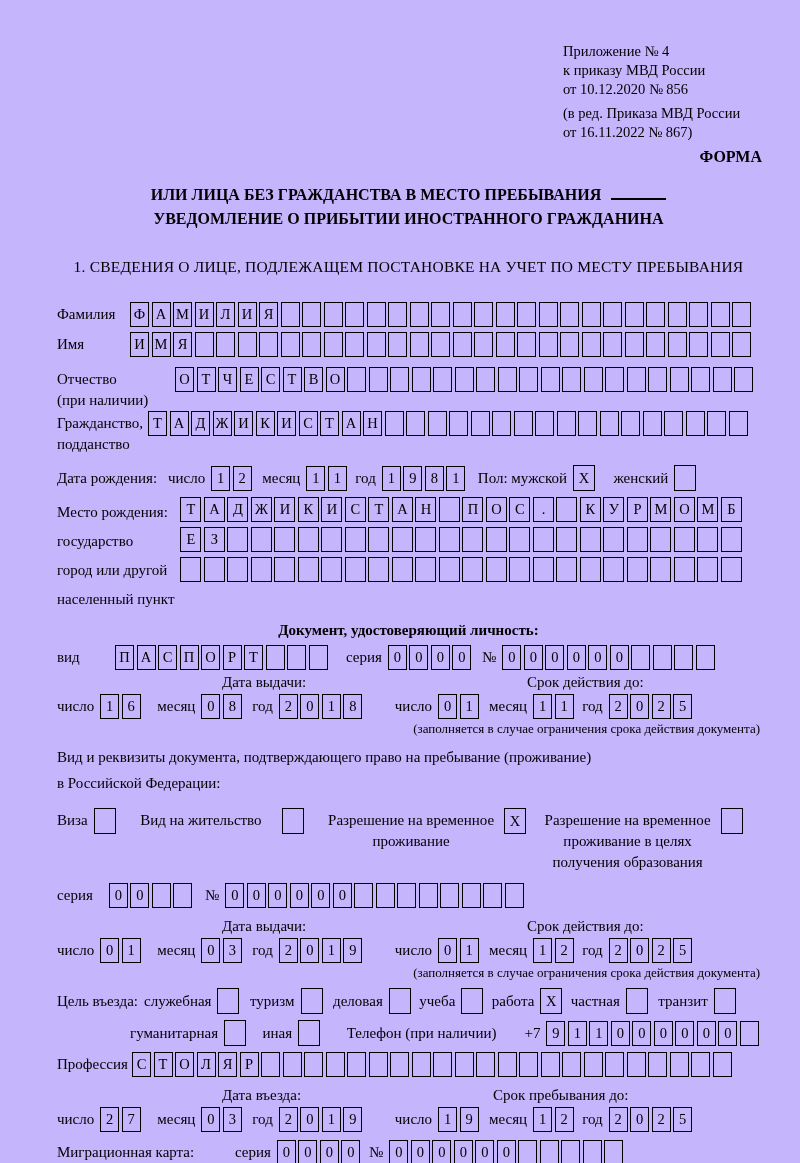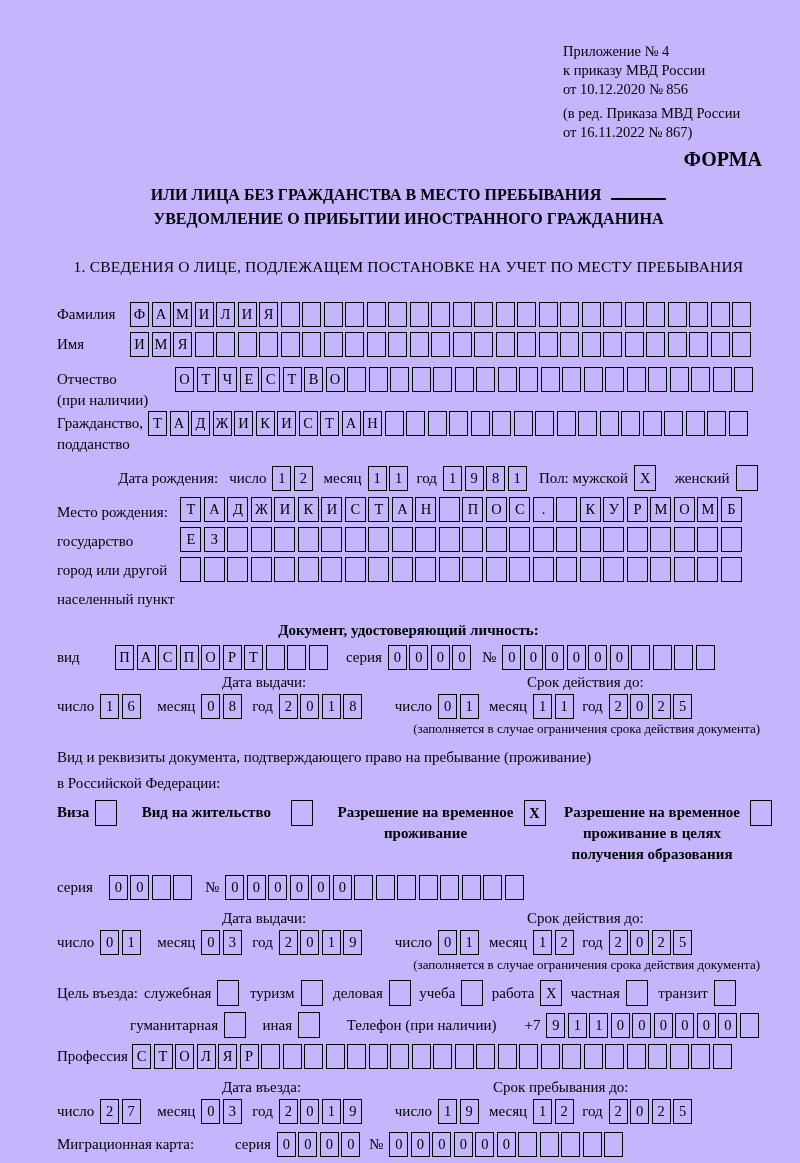--- a/index.html
+++ b/index.html
@@ -9,21 +9,21 @@
     width: 800px; height: 1163px;
     background: #c4b5fd; color: #000;
     font-family: "Liberation Serif", "DejaVu Serif", serif;
     font-size: 15px;
     padding: 40px 40px 0 57px;
     overflow: hidden;
   }
   .pre { white-space: pre-line; }
   .docref { position: absolute; left: 563px; top: 42px; font-size: 14.5px; line-height: 19px; }
   .docref .gap { margin-top: 5px; }
-  .forma { position: absolute; right: 38px; top: 148px; font-weight: bold; font-size: 20px; }
+  .forma { position: absolute; right: 38px; top: 148px; font-weight: bold; font-size: 16px; }
   .title { margin-top: 143px; text-align: center; font-weight: bold; font-size: 16px; line-height: 24px; }
   .blank { display: inline-block; width: 55px; border-bottom: 2px solid #000; margin-left: 10px; }
   .sec1 { margin-top: 27px; text-align: center; font-weight: normal; font-size: 15.5px; letter-spacing: 0.2px; }
 
   .row { display: flex; align-items: center; }
   .row > * { flex: none; }
   .top { align-items: flex-start; }
   .cells { display: flex; }
   .cell {
     display: flex; align-items: center; justify-content: center;
@@ -36,35 +36,35 @@
   .cb .cell { width: 22px; height: 26px; }
 
   .lbl { padding-right: 6px; }
   .w73 { width: 73px; } .w75 { width: 75px; } .w91 { width: 91px; }
   .w110 { width: 111px; } .w118 { width: 118px; } .w128 { width: 128px; } .w178 { width: 178px; }
   .m6 { margin-left: 6px; } .m8 { margin-left: 8px; } .m10 { margin-left: 10px; }
   .m14 { margin-left: 14px; } .m16 { margin-left: 16px; }
   .m22 { margin-left: 22px; } .m24 { margin-left: 24px; } .m30 { margin-left: 30px; }
   .mb2 { margin-bottom: 10px; } .mb4 { margin-bottom: 4px; } .mb5 { margin-bottom: 5px; }
   .mb6 { margin-bottom: 6px; } .mb8 { margin-bottom: 8px; }
-  .mt10 { margin-top: 10px; justify-content: flex-end; } .mt26 { margin-top: 26px; }
+  .mt10 { margin-top: 10px; } .mt26 { margin-top: 26px; }
 
   .lbl2 { line-height: 21px; padding-top: 2px; }
   .lbl4 { line-height: 29px; padding-top: 1px; }
   .lbl6 { line-height: 21.5px; padding-top: 2px; }
   .stack > .cells { margin-bottom: 5px; }
   .stack > .cells:last-child { margin-bottom: 0; }
 
   .center-head { text-align: center; font-weight: bold; margin: 8px 0 6px; }
   .subhead { position: relative; height: 20px; }
   .sh { position: absolute; top: 0; }
   .a165 { left: 165px; } .a470 { left: 470px; } .a460 { left: 436px; }
   .note { text-align: right; font-size: 13px; margin: 2px 0 7px; }
   .intro { line-height: 26px; margin-bottom: 2px; }
-  .permits { margin: 4px 0 10px; font-weight: bold; }
+  .permits { margin: 12px 0 10px; }
   .permits .lblc { text-align: center; line-height: 21px; padding-top: 2px; }
   .permits .cells { margin-top: 0; }
 </style>
 </head>
 <body>
 
 <div class="page">
 
   <div class="docref">
     <div>Приложение № 4</div>

